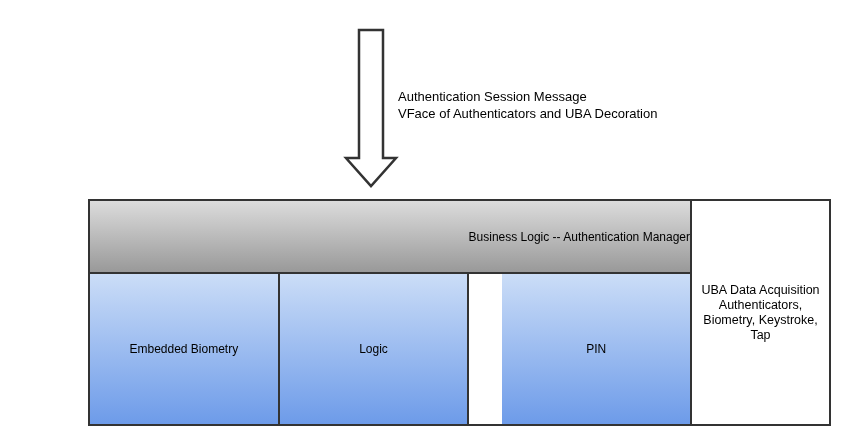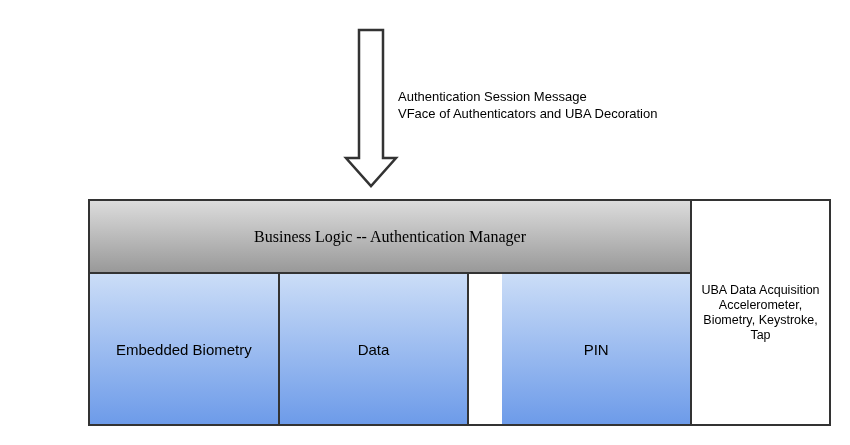--- a/index.html
+++ b/index.html
@@ -52,35 +52,34 @@
     border-right: 2px solid #333333;
     display: flex;
     flex-direction: column;
   }
   .manager-header {
     height: 71px;
     border-bottom: 2px solid #333333;
     background: linear-gradient(to bottom, var(--hdr-top, #dcdcdc), var(--hdr-bot, #999999));
     display: flex;
     align-items: center;
-    justify-content: center;
-    font-size: 16px;
-    font-family: Liberation Serif, serif;
+    justify-content: flex-end;
+    font-size: 12px;
   }
   .auth-row {
     flex: 1;
     display: flex;
   }
   .auth-cell {
     flex: 1;
     background: linear-gradient(to bottom, var(--cell-top, #cbddf7), var(--cell-bot, #6d9be9));
     display: flex;
     align-items: center;
     justify-content: center;
-    font-size: 15px;
+    font-size: 12px;
     text-align: center;
     border-right: 2px solid #333333;
   }
   .auth-cell:last-child { border-right: none; margin-left: 33px; }
   .uba-box {
     flex: 1;
     background: #ffffff;
     display: flex;
     flex-direction: column;
     align-items: center;
@@ -108,28 +107,28 @@
   <div class="diagram">
     <div class="left-section">
       <div class="manager-header">
         <span>Business Logic -- Authentication Manager</span>
       </div>
       <div class="auth-row">
         <div class="auth-cell">
           <span>Embedded Biometry</span>
         </div>
         <div class="auth-cell">
-          <span>Data</span>
+          <span>Logic</span>
         </div>
         <div class="auth-cell">
           <span>PIN</span>
         </div>
       </div>
     </div>
     <div class="uba-box">
       <div>UBA Data Acquisition</div>
-      <div>Accelerometer,</div>
+      <div>Authenticators,</div>
       <div>Biometry, Keystroke,</div>
       <div>Tap</div>
     </div>
   </div>
 
 </div>
 
 </body></html>

